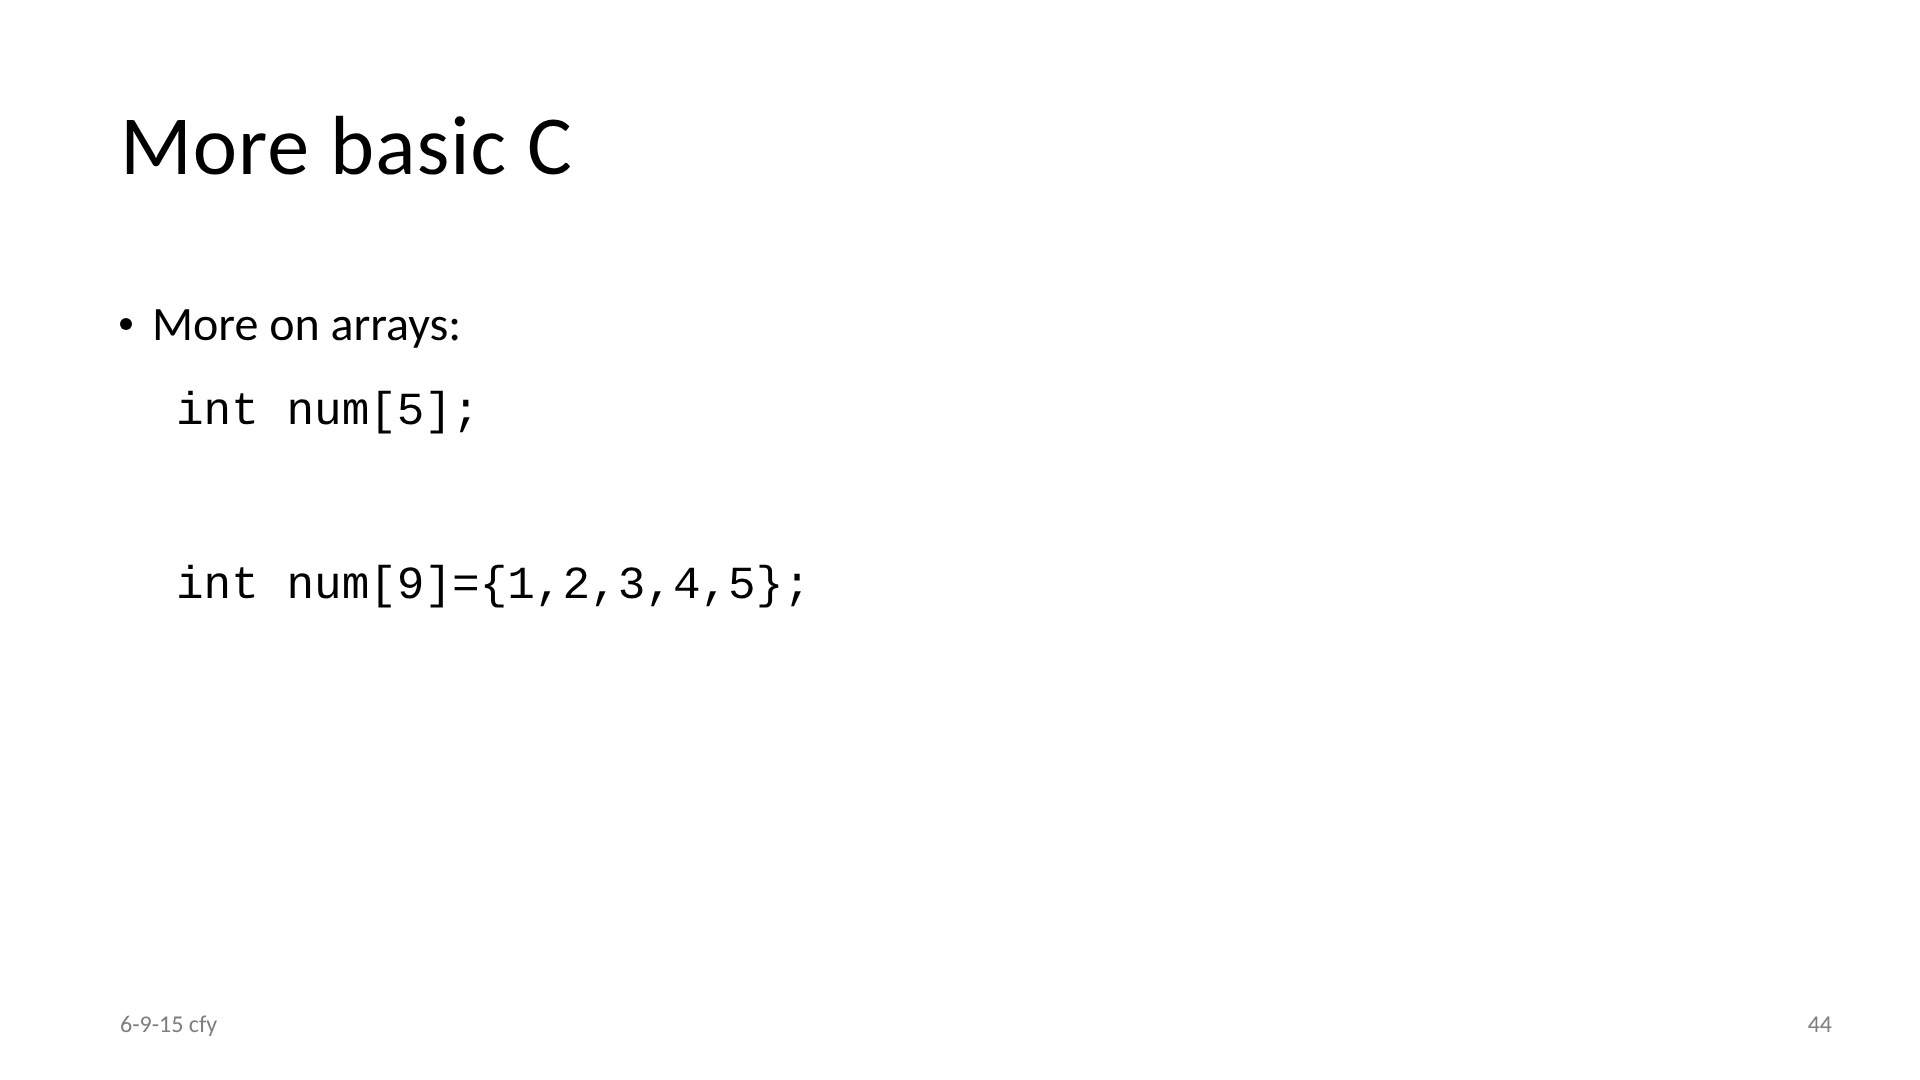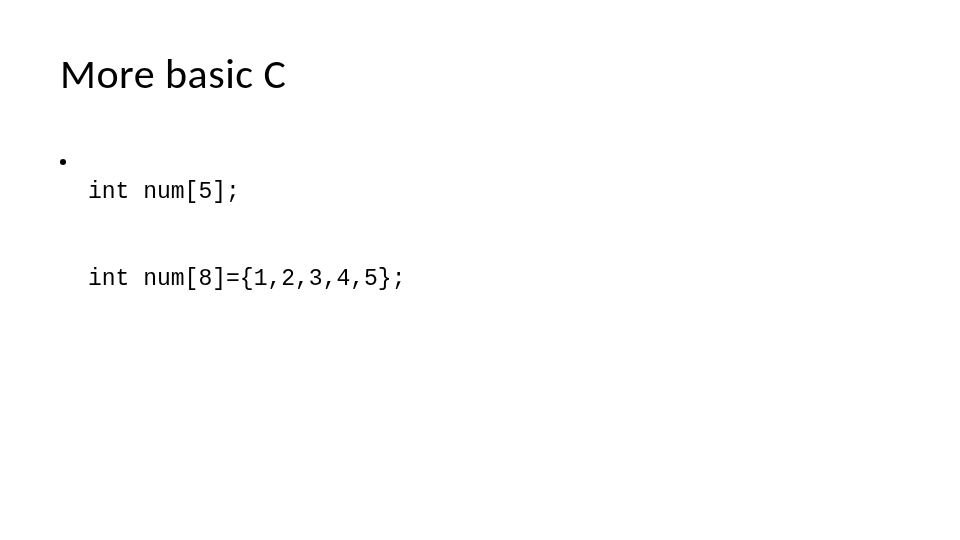--- a/index.html
+++ b/index.html
@@ -19,24 +19,29 @@
 <body>
 
 <div class="slide">
 
   <div class="title">More basic C</div>
 
   <div class="body">
 
     <div class="bullet">
       <span class="dot"></span>
+      <span>More on arrays:</span>
     </div>
 
 
     <div class="mono-indent">int num[5];</div>
 
 
-    <div class="mono-block2">int num[8]={1,2,3,4,5};</div>
+    <div class="mono-block2">int num[9]={1,2,3,4,5};</div>
 
   </div>
 
+  <div class="footer">
+    <span>6-9-15 cfy</span>
+    <span>44</span>
+  </div>
 
 </div>
 
 </body></html>

